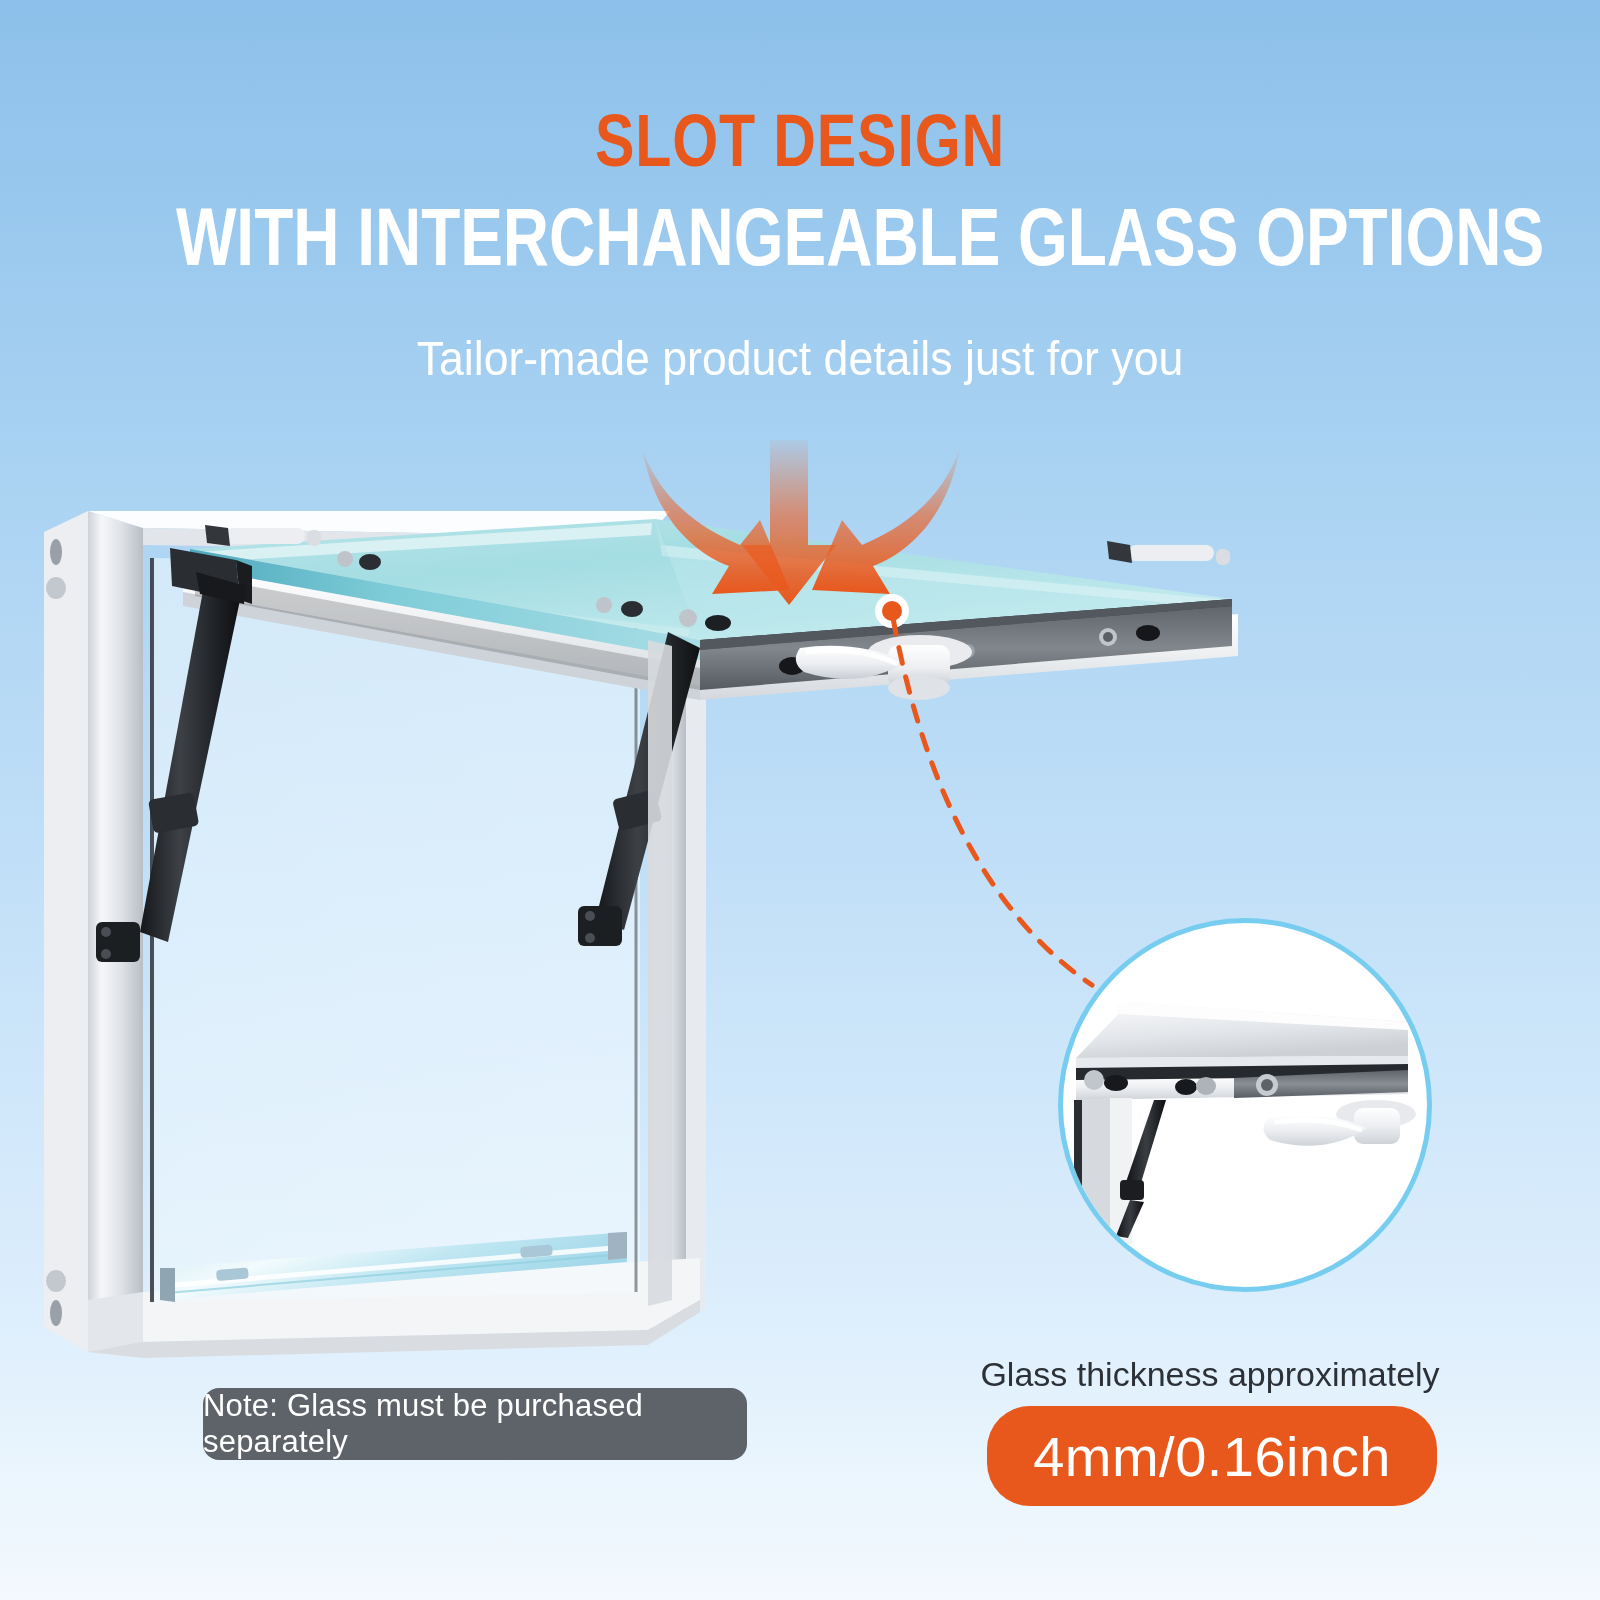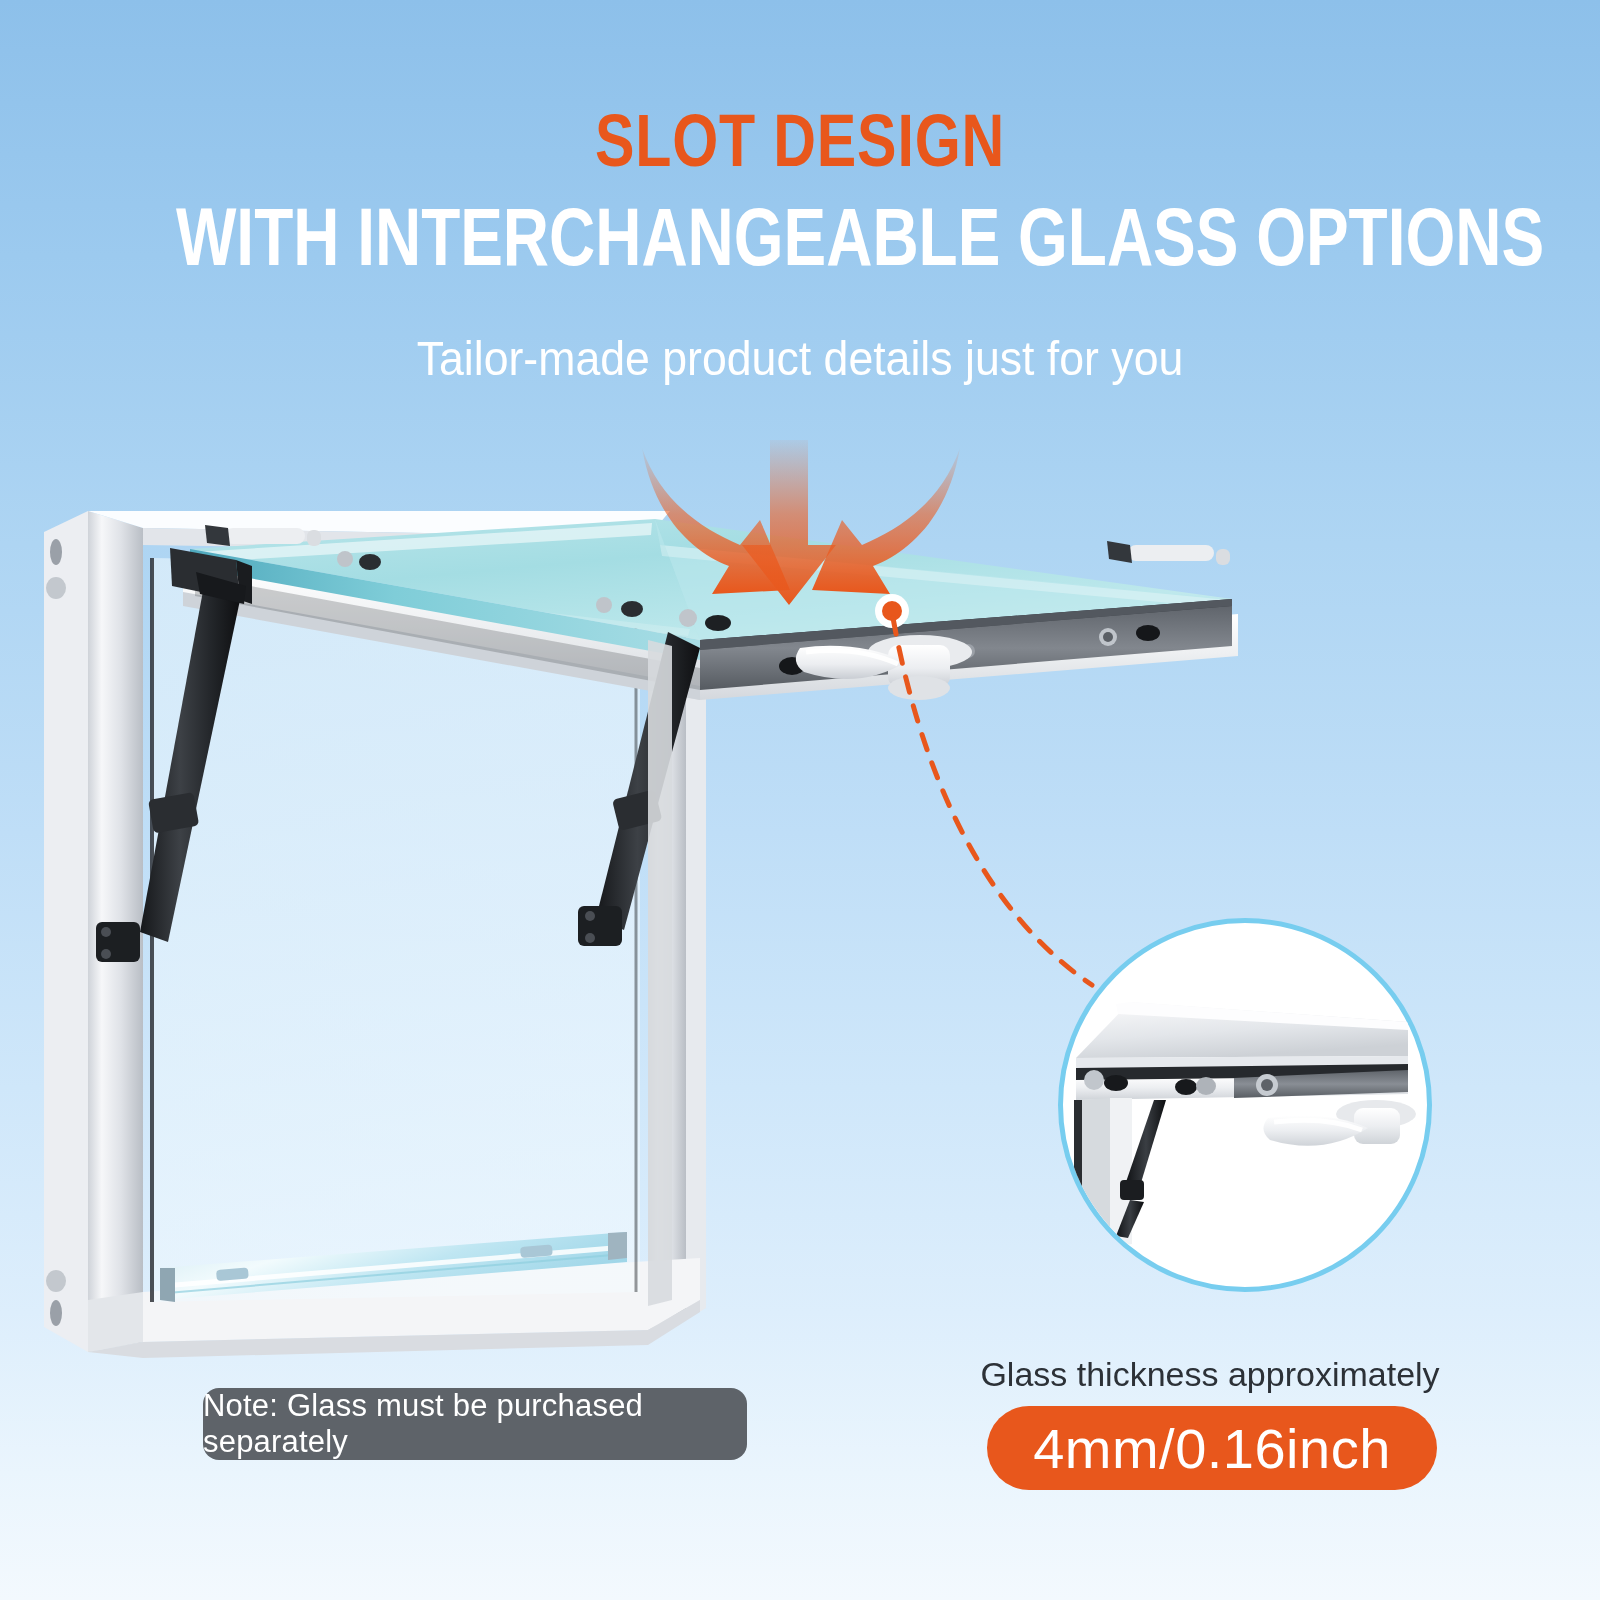--- a/index.html
+++ b/index.html
@@ -111,21 +111,21 @@
     color: #2c3137;
     font-size: 34px;
     line-height: 48px;
     white-space: nowrap;
   }
   .thick-pill {
     position: absolute;
     left: 987px;
     top: 1406px;
     width: 450px;
-    height: 84px;
+    height: 100px;
     background: #e8571c;
     border-radius: 43px;
     color: #ffffff;
     font-size: 56px;
     display: flex;
     align-items: center;
     justify-content: center;
     letter-spacing: 0.5px;
   }
 

